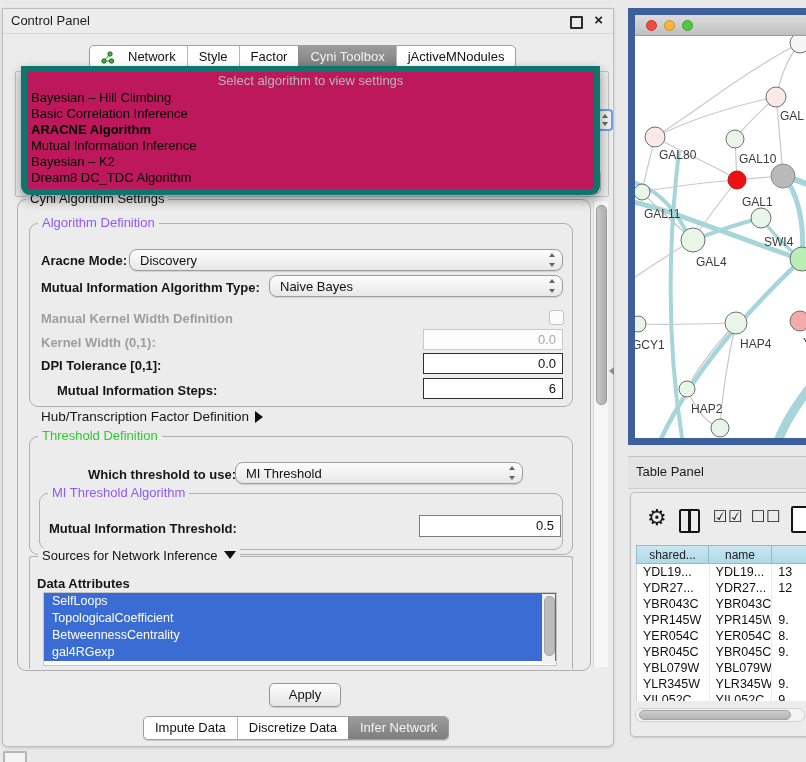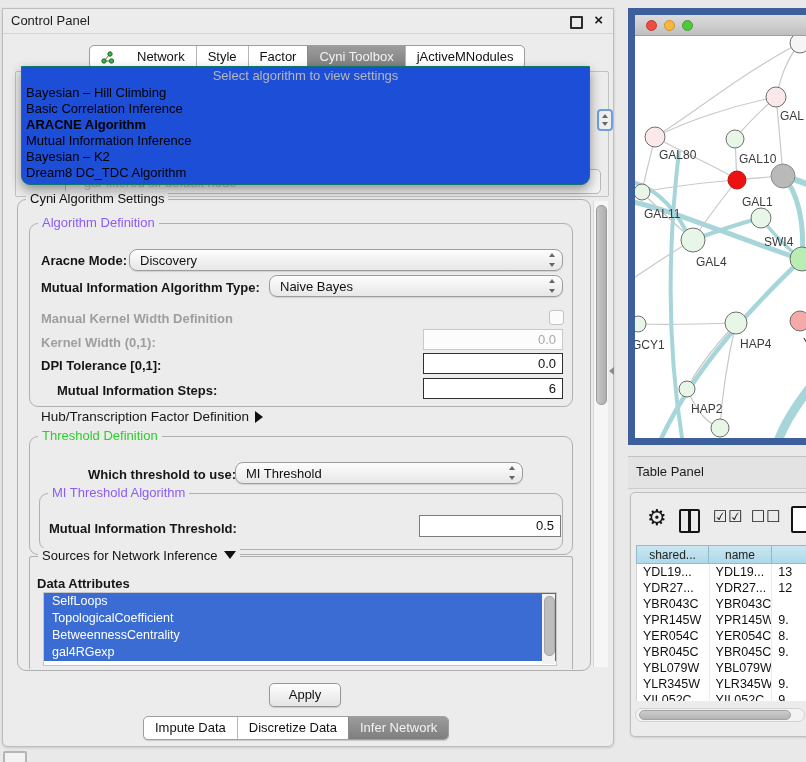--- a/index.html
+++ b/index.html
@@ -10,37 +10,37 @@
   #control-window{left:2px;top:8px;width:610px;height:737px;background:#ececec;
     border:1px solid #bdbdbd;border-radius:0 0 6px 6px;box-shadow:0 1px 3px rgba(0,0,0,.15);}
   #cp-titlebar{left:0;top:0;width:100%;height:24px;border-bottom:1px solid #d6d6d6;}
   #cp-title{left:8px;top:4px;font-size:13px;color:#1c1c1c;}
   .winctl-float{right:30px;top:7px;width:9px;height:9px;border:2px solid #2b2b2b;border-radius:1px;}
   .winctl-close{right:10px;top:2px;font-size:15px;font-weight:bold;color:#1b1b1b;}
   
   .tabgroup{display:flex;border:1px solid #9f9f9f;border-radius:5px;overflow:hidden;background:#fff;
     height:22px;box-shadow:0 1px 1px rgba(0,0,0,.15);}
   .tab{padding:0 11px;font-size:13px;line-height:22px;color:#111;border-left:1px solid #b7b7b7;
-    display:flex;align-items:center;gap:23px;white-space:nowrap;}
+    display:flex;align-items:center;gap:14px;white-space:nowrap;}
   .tab:first-child{border-left:none;}
   .tab.active{background:linear-gradient(#9c9c9c,#7e7e7e);color:#f3f3f3;border-left-color:#8a8a8a;}
   #top-tabs{left:86px;top:36px;}
   #bottom-tabs{left:140px;top:707px;}
   
   #inference-panel{left:12px;top:62px;width:592px;height:124px;border:1px solid #c2c2c2;border-radius:2px;}
   #ghost-combo{left:62px;top:160px;width:536px;height:25px;border:1px solid #b9b9b9;border-radius:5px;
     background:#f4f4f4;font-size:13px;color:#bcbcbc;line-height:25px;padding-left:18px;box-sizing:border-box;}
   #focus-spinner{left:594px;top:100px;width:16px;height:22px;border:2px solid #6f9fe0;border-radius:4px;
     background:#efefef;box-sizing:border-box;}
   .arrow-up{width:0;height:0;border-left:3px solid transparent;border-right:3px solid transparent;
     border-bottom:4px solid #666;position:absolute;left:3px;top:3px;}
   .arrow-dn{width:0;height:0;border-left:3px solid transparent;border-right:3px solid transparent;
     border-top:4px solid #666;position:absolute;left:3px;bottom:3px;}
   
-  #algo-popup{left:18px;top:57px;width:567px;height:117px;background:#1d4ed8;border:1px solid #0f766e;
+  #algo-popup{left:18px;top:57px;width:567px;height:117px;background:#be185d;border:6px solid #0f766e;
     border-radius:0 0 9px 9px;box-shadow:0 5px 12px rgba(0,0,0,.4);z-index:40;}
   #algo-popup .ph{color:#b8b8b8;text-align:center;font-size:13px;height:18px;line-height:18px;}
   #algo-popup .item{font-size:13px;height:16px;line-height:16px;padding-left:4px;color:#000;}
   #algo-popup .item.bold{font-weight:bold;}
   
   .gbox{border:1px solid #b0b0b0;border-radius:9px;background:transparent;}
   .legend{position:absolute;top:-9px;left:8px;background:#ececec;padding:0 4px;font-size:13px;white-space:nowrap;}
   .legend.blue{color:#8b5cf6;}
   .legend.green{color:#2ecc2e;}
   .lbl{position:absolute;font-size:13px;font-weight:bold;color:#161616;white-space:nowrap;}

